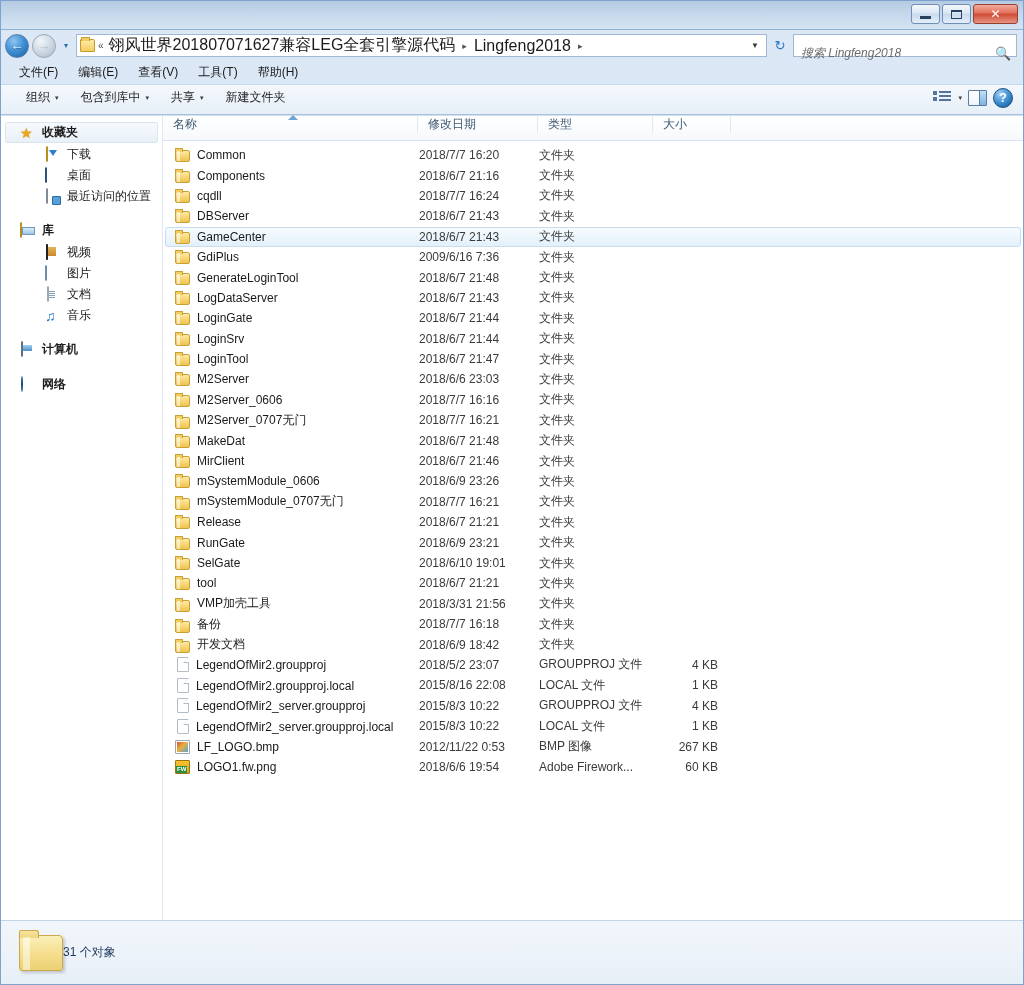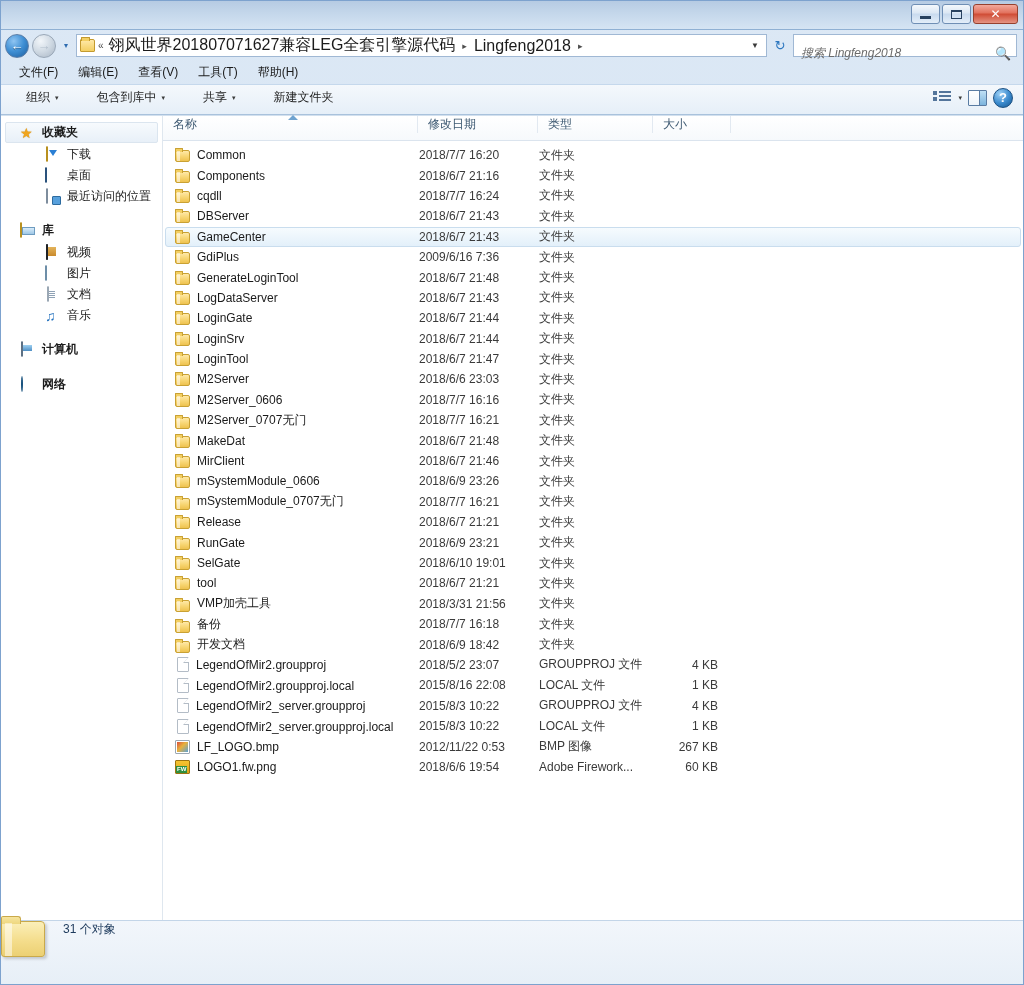--- a/index.html
+++ b/index.html
@@ -88,21 +88,21 @@
   .mag { color: #2e6fae; font-size: 13px; }
   
   #menubar {
     height: 23px; flex: none; display: flex; align-items: center;
     padding-left: 16px; gap: 16px;
   }
   .menu-item { font-size: 12px; color: #1a1a1a; white-space: nowrap; padding: 1px 2px; }
   
   #toolbar {
     height: 31px; flex: none; display: flex; align-items: center;
-    padding: 0 8px 4px 14px; gap: 16px;
+    padding: 0 8px 4px 14px; gap: 0;
     background: linear-gradient(180deg,#f4f8fc 0%, #e6eff8 100%);
     border-top: 1px solid #c5d8ec; border-bottom: 1px solid #a9c2dc;
   }
   .tb-item {
     font-size: 12px; color: #1f1f1f; white-space: nowrap;
     display: flex; align-items: center; gap: 5px; padding: 3px 11px;
   }
   .tb-caret { font-size: 7px; color: #3a3a3a; }
   .tb-right { margin-left: auto; display: flex; align-items: center; gap: 6px; padding-right: 2px; }
   .viewicon { width: 19px; height: 15px; position: relative; }
@@ -293,22 +293,22 @@
     background: linear-gradient(180deg,#f6c431 0%, #e0a518 100%);
     border: 1px solid #9d7410; border-radius: 1px;
     display: flex; align-items: flex-end; justify-content: flex-start;
   }
   .fico.fw b {
     display: block; font-size: 6px; color: #ffffff; background: #2f8f3f;
     padding: 0 1px; line-height: 7px; font-weight: bold; margin: 0 0 0 0;
   }
   
   #statusbar {
-    height: 64px; flex: none; display: flex; align-items: flex-start;
-    padding-left: 0; gap: 18px;
+    height: 64px; flex: none; display: flex; align-items: center;
+    padding-left: 18px; 
     background: linear-gradient(180deg,#f2f6fb 0%, #e7eff7 100%);
     border-top: 1px solid #c3d5e8;
   }
   .statfolder {
     width: 44px; height: 36px; position: relative; flex: none;
     background: linear-gradient(180deg,#fbefb9 0%, #f4dd8c 55%, #ecd073 100%);
     border: 1px solid #c9a94a; border-radius: 2px 4px 3px 3px;
     box-shadow: 2px 2px 3px rgba(0,0,0,.18);
   }
   .statfolder::before {

